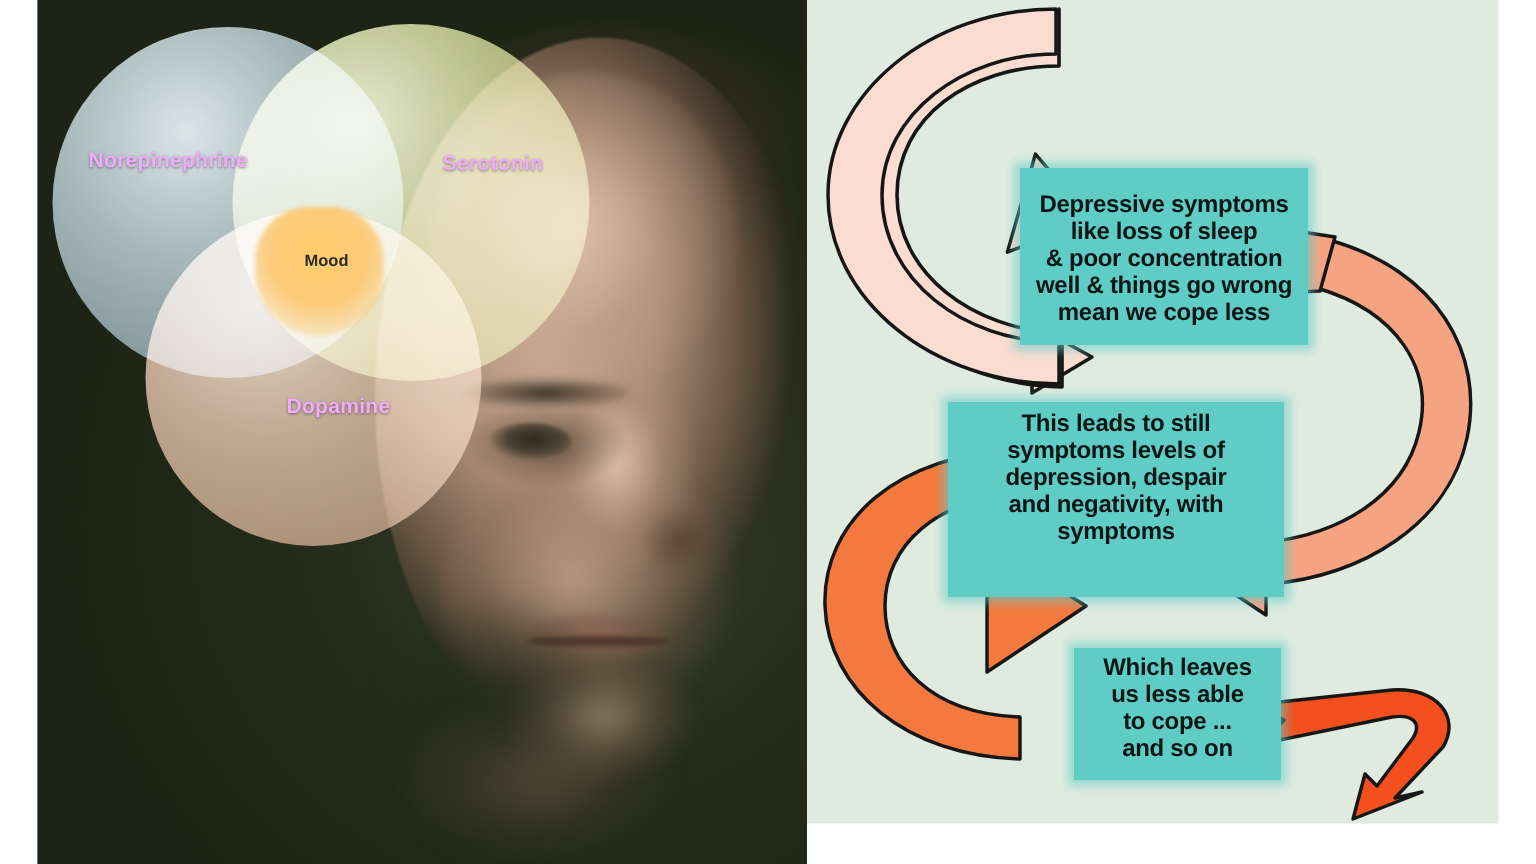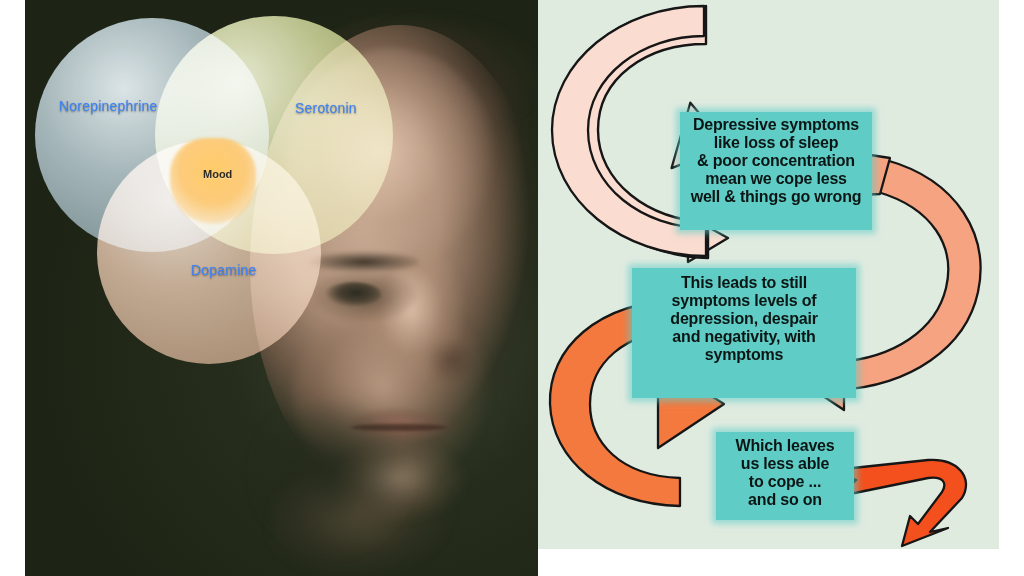--- a/index.html
+++ b/index.html
@@ -195,25 +195,26 @@
     left: 145px; top: 138px;
     width: 86px; height: 86px;
     border-radius: 50% 50% 60% 60%;
     background: radial-gradient(ellipse 70% 70% at 50% 38%,
         rgba(255,200,98,0.95) 0%, rgba(253,196,104,0.86) 55%,
         rgba(250,208,140,0.55) 85%, rgba(250,214,160,0) 100%);
     filter: blur(1.5px);
   }
   .venn-label {
     position: absolute;
-    color: #3b82f6;
+    color: #f0abfc;
     font-size: 14px;
     letter-spacing: 0.2px;
     text-shadow: 0 1px 2px rgba(0,0,0,0.45);
     white-space: nowrap;
+    font-weight: bold;
   }
   #label-norepinephrine { left: 34px;  top: 98px; }
   #label-serotonin      { left: 270px; top: 100px; }
   #label-dopamine       { left: 166px; top: 262px; text-align: center; }
   #label-mood {
     position: absolute;
     left: 178px; top: 168px;
     font-size: 11px;
     color: #2d2a22;
     font-weight: 600;
@@ -238,21 +239,21 @@
     font-weight: bold;
     text-align: center;
     line-height: 1.13;
     letter-spacing: -0.2px;
     box-shadow: 0 0 6px 4px rgba(95,204,198,0.55);
   }
   #cycle-box-1 {
     left: 142px; top: 112px;
     width: 192px; height: 118px;
     font-size: 16px;
-    padding-top: 4px;
+    padding-top: 16px;
     box-sizing: border-box;
   }
   #cycle-box-2 {
     left: 94px;  top: 268px;
     width: 224px; height: 130px;
     font-size: 16px;
     padding-top: 6px;
     box-sizing: border-box;
   }
   #cycle-box-3 {
@@ -364,22 +365,22 @@
                L 404,492
                C 410,482 404,476 390,478
                L 302,496
                L 318,480 Z" fill="#f4501e" stroke="#161616" stroke-width="2.3" stroke-linejoin="round"></path>
     </svg>
 
     <div id="cycle-box-1" class="cycle-box">
       <span class="cycle-line">Depressive symptoms</span>
       <span class="cycle-line">like loss of sleep</span>
       <span class="cycle-line">&amp; poor concentration</span>
+      <span class="cycle-line">well &amp; things go wrong</span>
       <span class="cycle-line">mean we cope less</span>
-      <span class="cycle-line">well &amp; things go wrong</span>
     </div>
 
     <div id="cycle-box-2" class="cycle-box">
       <span class="cycle-line">This leads to still</span>
       <span class="cycle-line">symptoms levels of</span>
       <span class="cycle-line">depression, despair</span>
       <span class="cycle-line">and negativity, with</span>
       <span class="cycle-line">symptoms</span>
     </div>
 

